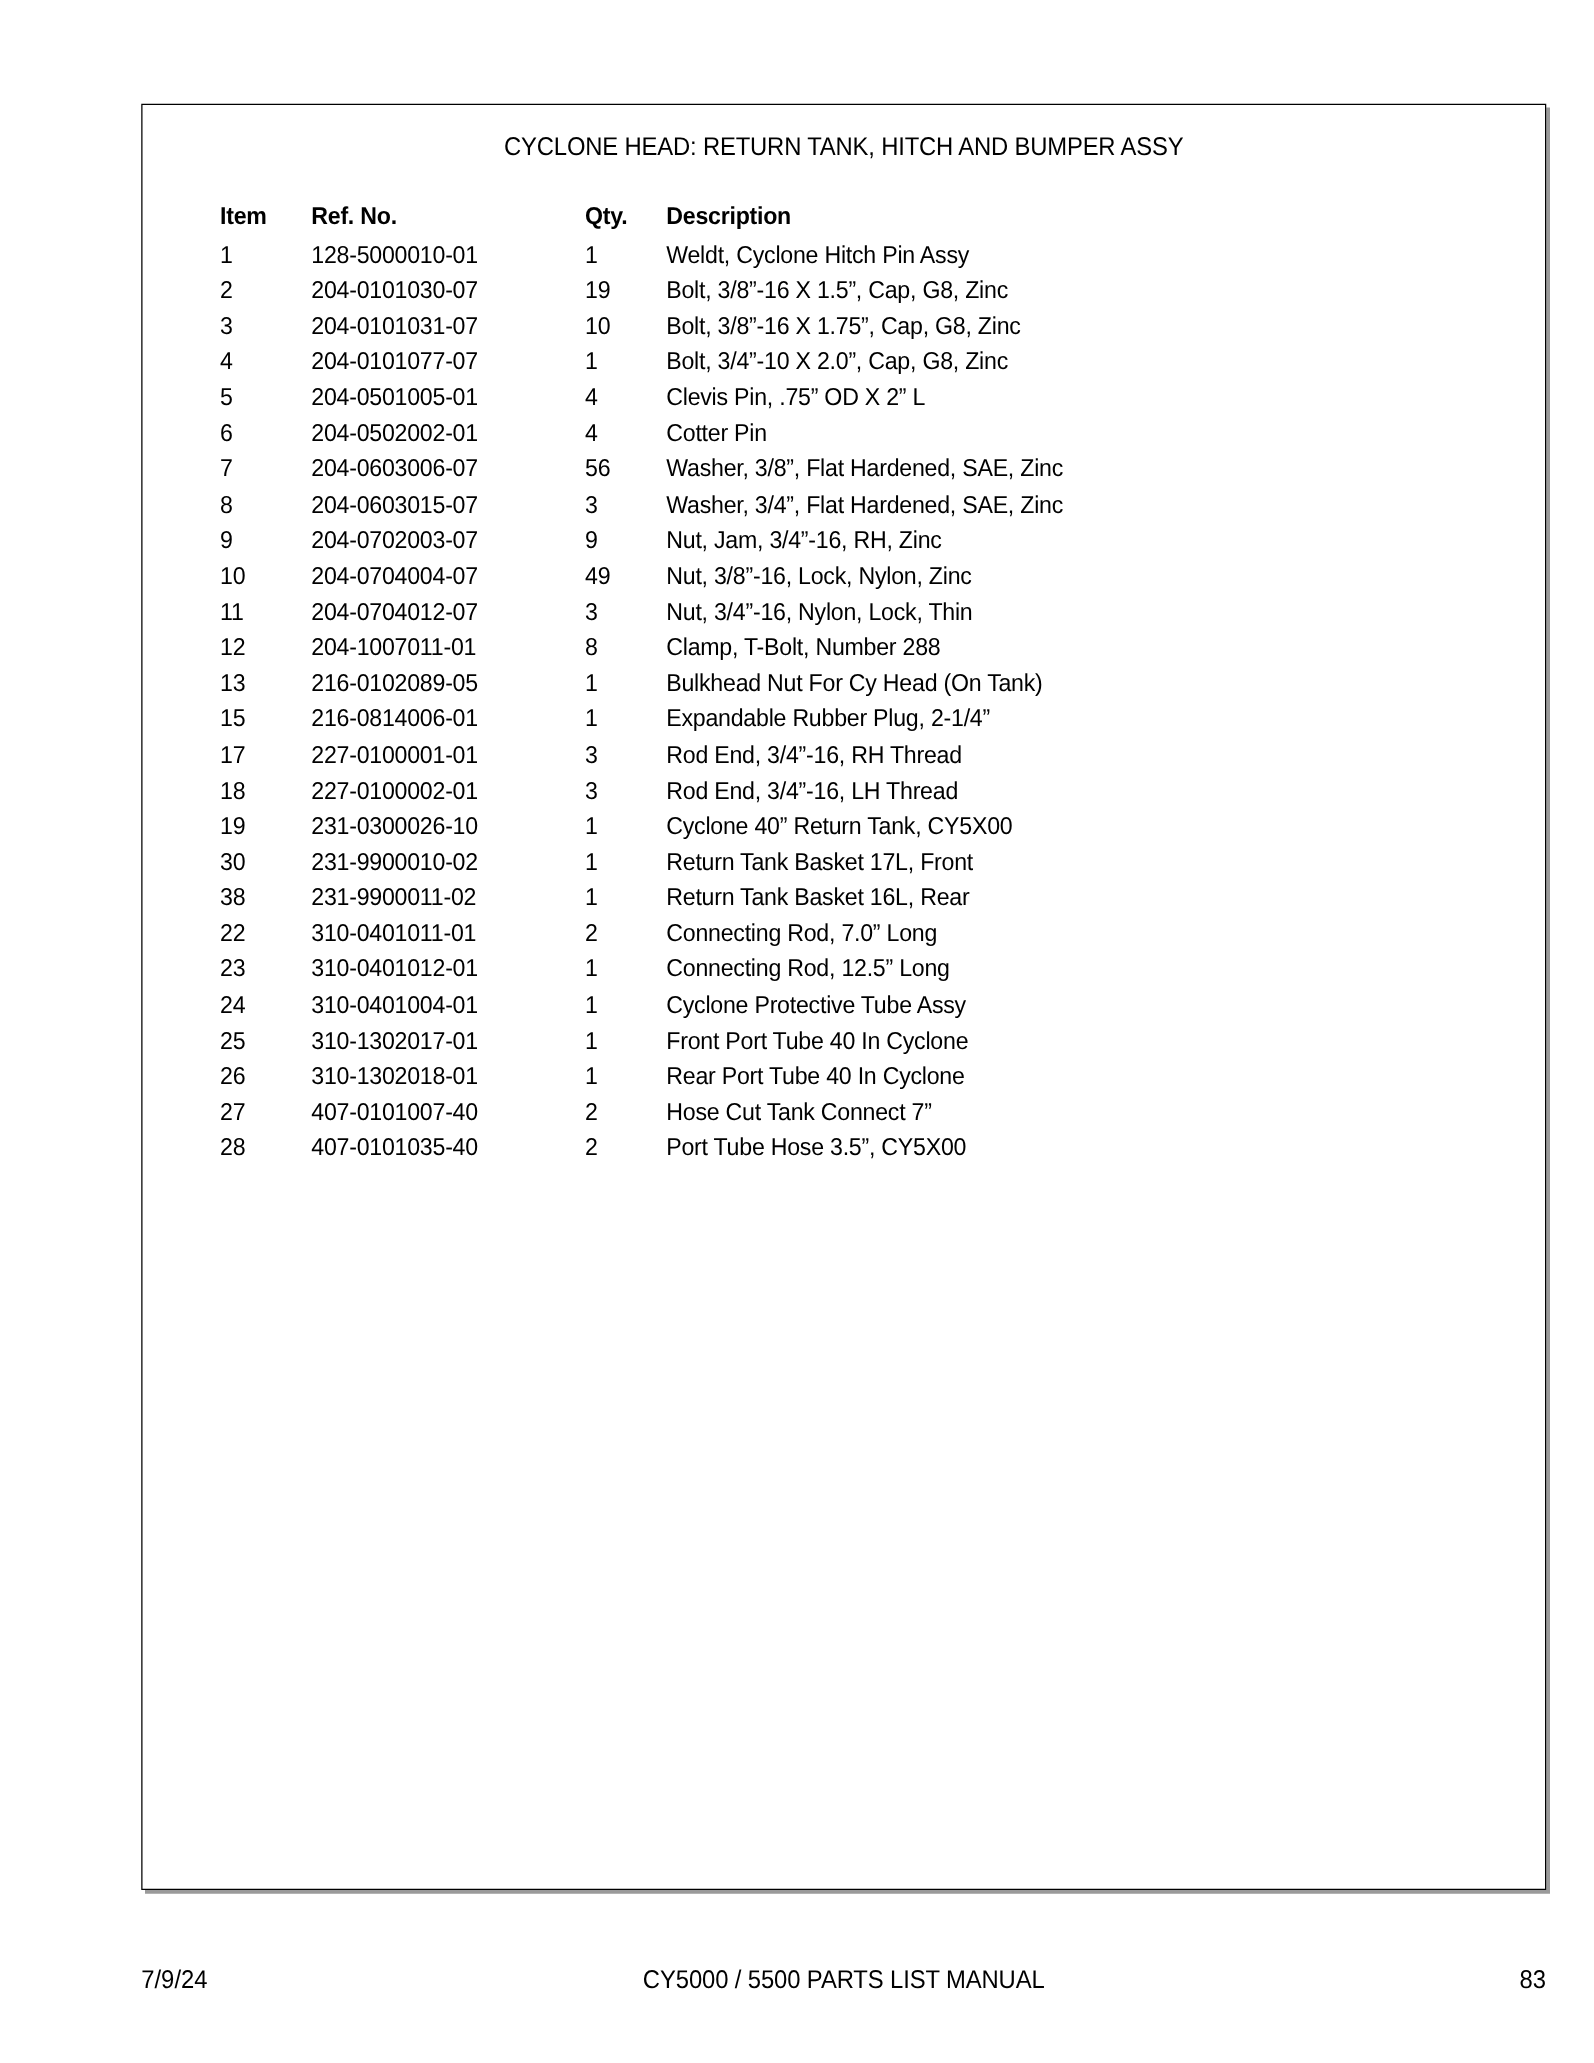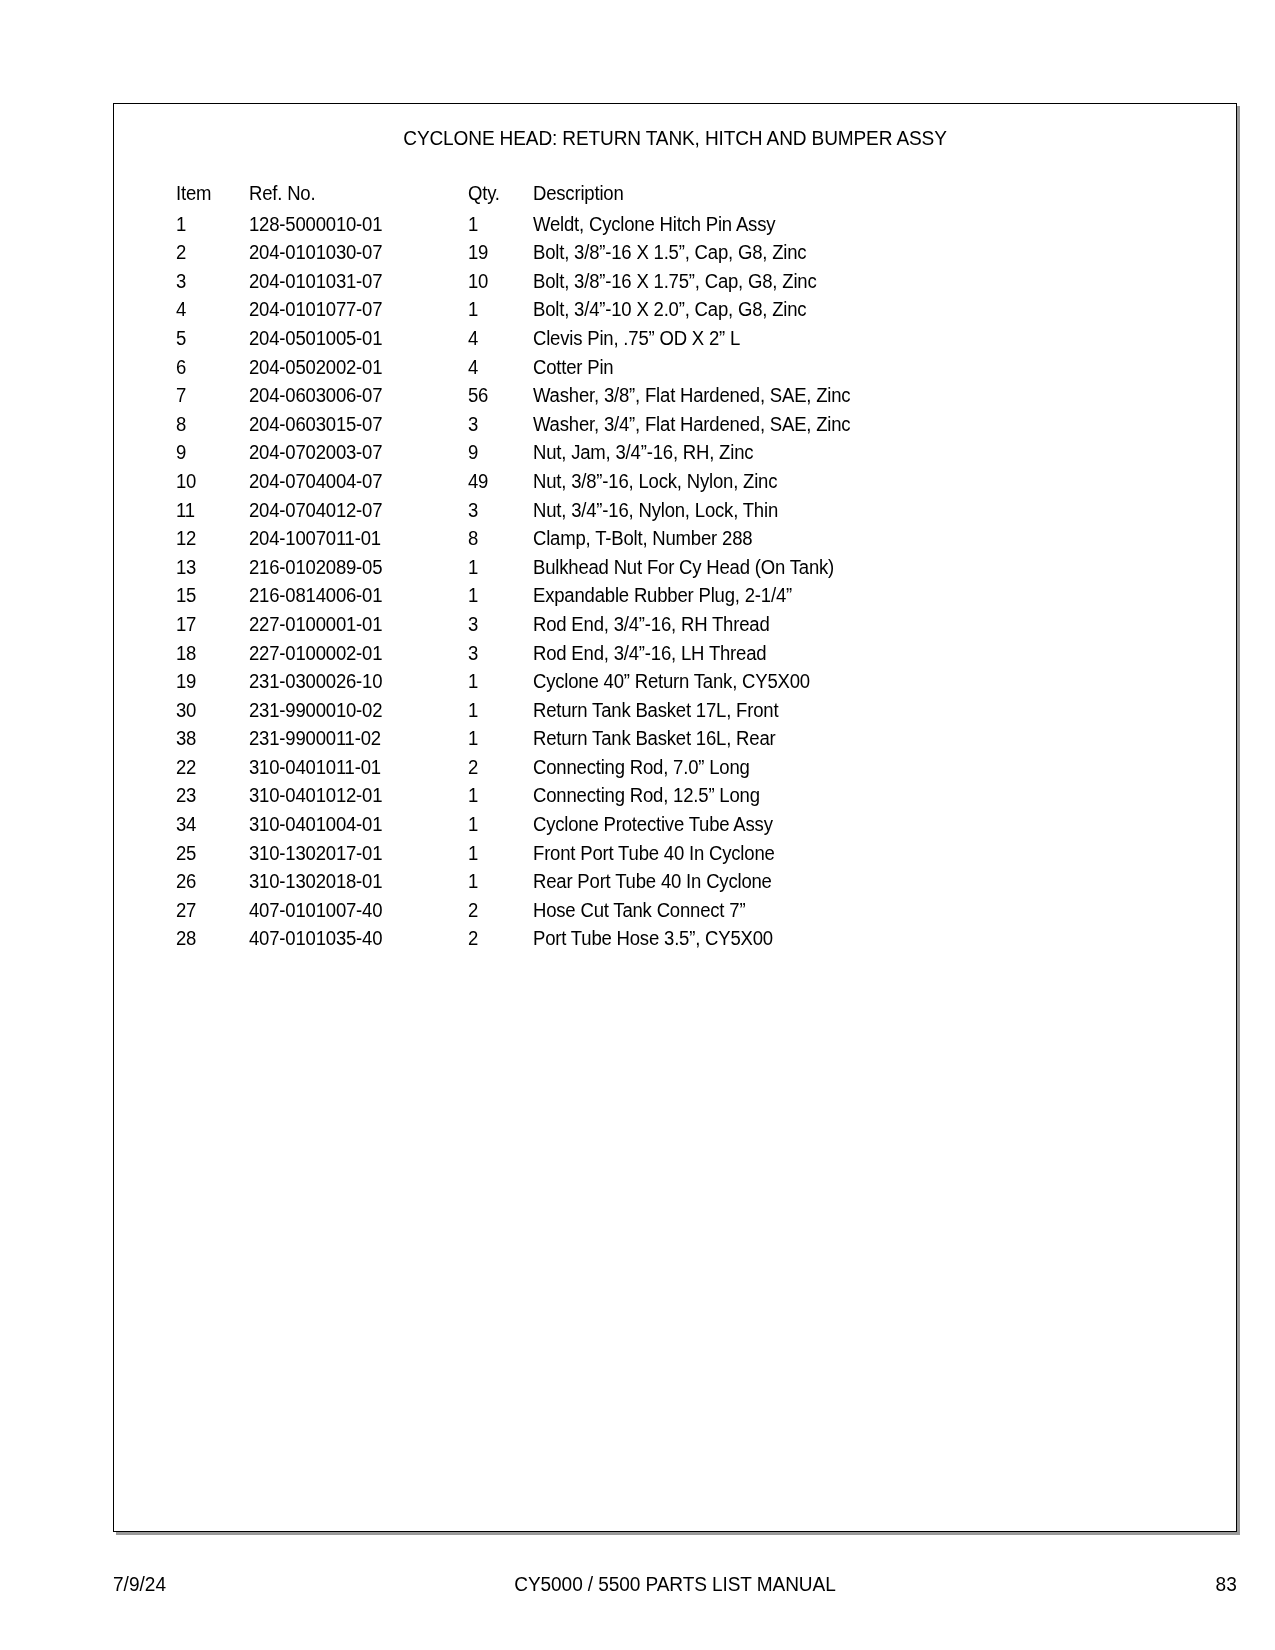--- a/index.html
+++ b/index.html
@@ -20,21 +20,20 @@
   #content-box {
     position: absolute;
     left: 113px;
     top: 83px;
     width: 1124px;
     height: 1429px;
     border: 1.6px solid #000000;
     box-sizing: border-box;
     background: #ffffff;
     box-shadow: 3px 3px 0 0 #9a9a9a;
-    margin-top: 20px;
   }
 
   
   #doc-title {
     position: absolute;
     left: 0;
     top: 22px;
     width: 100%;
     text-align: center;
     font-size: 20.5px;
@@ -57,21 +56,21 @@
   #parts-table td {
     padding: 0;
     text-align: left;
     vertical-align: baseline;
     font-size: 19.5px;
     line-height: 28.6px;
     white-space: nowrap;
     letter-spacing: -0.2px;
   }
   #parts-table th {
-    font-weight: 400;
+    font-weight: 700;
     padding-bottom: 2px;
   }
   .col-item    { width: 73px;  padding-left: 62px !important; }
   .col-ref     { width: 219px; }
   .col-qty     { width: 65px;  }
   .col-desc    { width: auto;  }
 
   .cell-inner {
     display: inline-block;
     transform: scaleX(0.95);
@@ -263,21 +262,21 @@
           <td class="col-qty"><span class="cell-inner">2</span></td>
           <td class="col-desc"><span class="cell-inner">Connecting Rod, 7.0” Long</span></td>
         </tr>
         <tr>
           <td class="col-item"><span class="cell-inner">23</span></td>
           <td class="col-ref"><span class="cell-inner">310-0401012-01</span></td>
           <td class="col-qty"><span class="cell-inner">1</span></td>
           <td class="col-desc"><span class="cell-inner">Connecting Rod, 12.5” Long</span></td>
         </tr>
         <tr>
-          <td class="col-item"><span class="cell-inner">34</span></td>
+          <td class="col-item"><span class="cell-inner">24</span></td>
           <td class="col-ref"><span class="cell-inner">310-0401004-01</span></td>
           <td class="col-qty"><span class="cell-inner">1</span></td>
           <td class="col-desc"><span class="cell-inner">Cyclone Protective Tube Assy</span></td>
         </tr>
         <tr>
           <td class="col-item"><span class="cell-inner">25</span></td>
           <td class="col-ref"><span class="cell-inner">310-1302017-01</span></td>
           <td class="col-qty"><span class="cell-inner">1</span></td>
           <td class="col-desc"><span class="cell-inner">Front Port Tube 40 In Cyclone</span></td>
         </tr>

